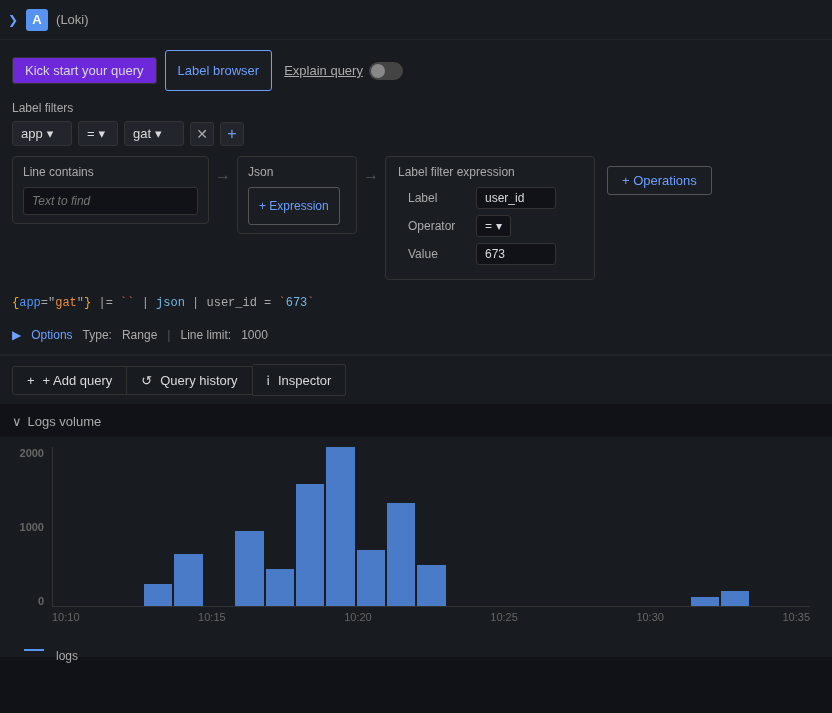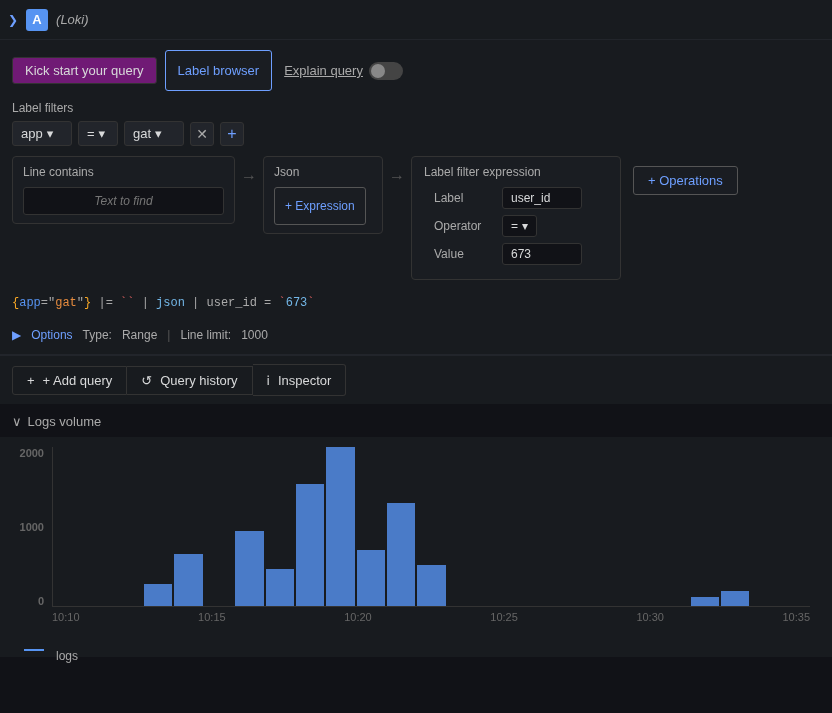--- a/index.html
+++ b/index.html
@@ -26,38 +26,38 @@
     .chevron-icon { color: #6e9fff; font-size: 12px; cursor: pointer; }
     .datasource-letter {
       background: #5794f2;
       color: #fff;
       font-weight: bold;
       width: 22px; height: 22px;
       border-radius: 3px;
       display: flex; align-items: center; justify-content: center;
       font-size: 13px;
     }
-    .datasource-name { color: #aaa; font-style: italic; }
+    .datasource-name { color: #aaa; }
 
     
     .query-area {
       background: #181b1f;
       border-bottom: 1px solid #22252b;
       padding: 10px 12px;
     }
 
     
     .toolbar-row {
       display: flex;
       align-items: center;
       gap: 8px;
       margin-bottom: 10px;
     }
     .btn {
-      background: #701a75;
+      background: #6d28d9;
       border: 1px solid #333;
       color: #d8d9da;
       padding: 5px 12px;
       border-radius: 3px;
       cursor: pointer;
       font-size: 13px;
     }
     .btn-primary {
       background: #1a1d22;
       border: 1px solid #6e9fff;
@@ -163,26 +163,25 @@
     }
     .pipeline-block-title {
       color: #aaa;
       font-size: 12px;
       margin-bottom: 8px;
     }
     .text-input {
       background: #111217;
       border: 1px solid #333;
       color: #888;
-      padding: 6px 21px;
+      padding: 6px 8px;
       border-radius: 3px;
       width: 100%;
       font-size: 12px;
       font-style: italic;
-      text-align: center;
     }
     .expr-btn {
       background: #1a1d22;
       border: 1px solid #555;
       color: #6e9fff;
       padding: 11px 10px;
       border-radius: 3px;
       cursor: pointer;
       font-size: 12px;
     }

